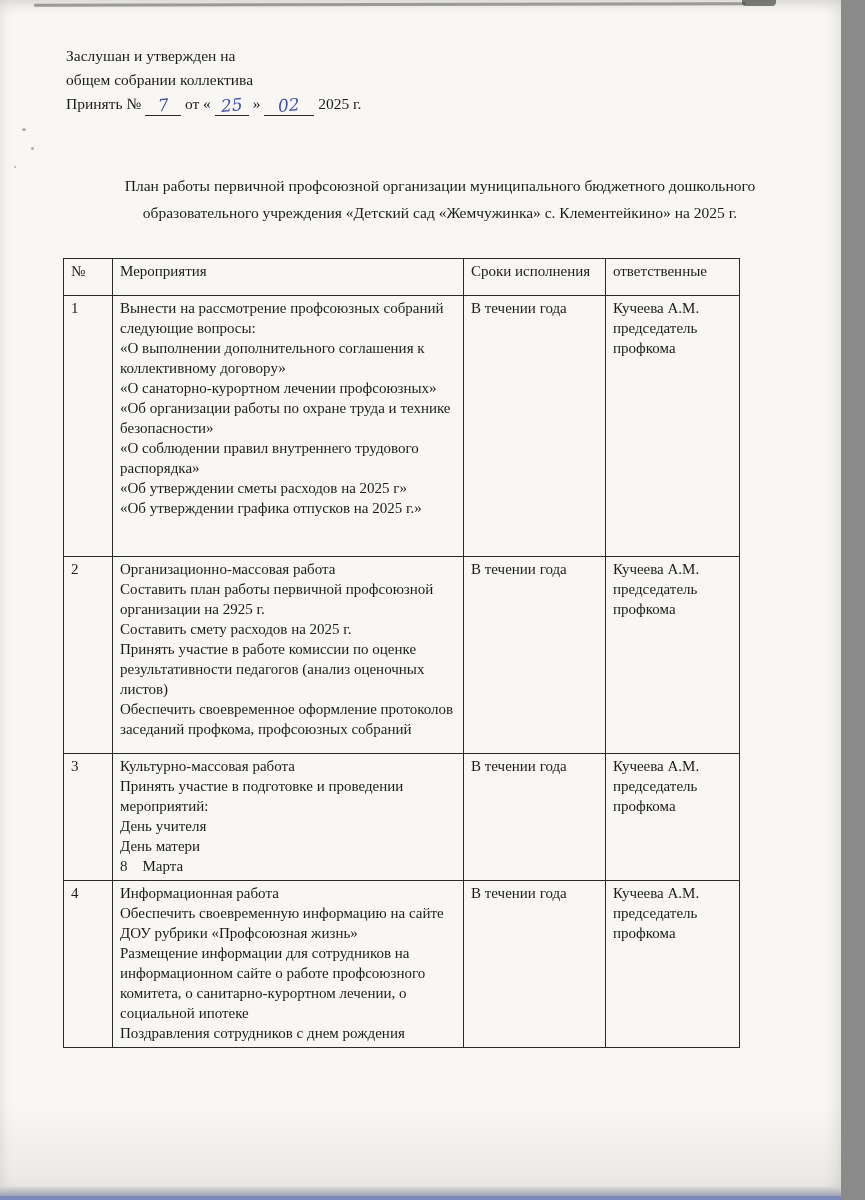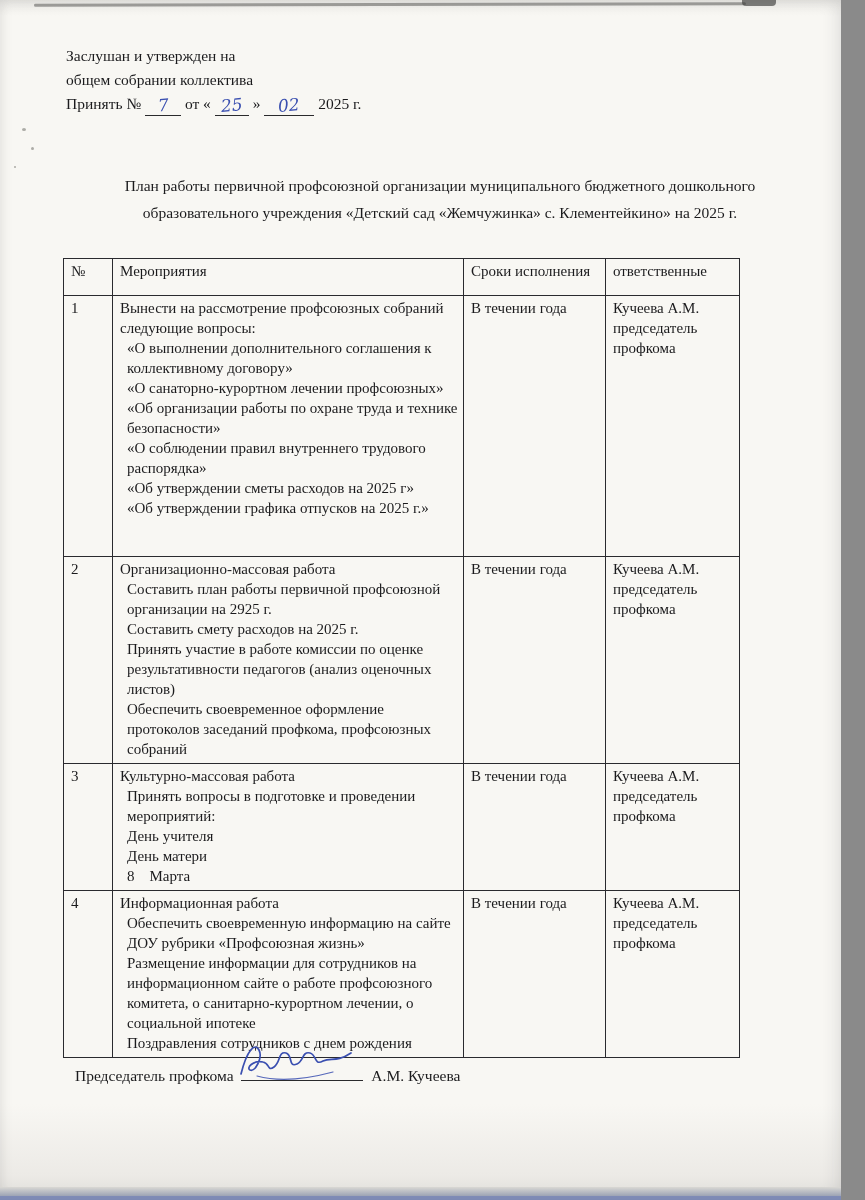--- a/index.html
+++ b/index.html
@@ -52,21 +52,21 @@
   table.plan col.c-num{width:49px;}
   table.plan col.c-act{width:351px;}
   table.plan col.c-term{width:142px;}
   table.plan col.c-resp{width:134px;}
   table.plan th, table.plan td{
     border:1.4px solid #2a2a2e;vertical-align:top;
     padding:2px 5px 4px 7px;text-align:left;font-weight:normal;
   }
   tr.hdr th{height:30px;}
   .cell-title{font-weight:normal;}
-  .line{white-space:pre-wrap;margin-left:7px;}
+  .line{white-space:pre-wrap;}
   tr.r1 td{height:254px;}
   tr.r2 td{height:190px;}
   tr.r3 td{height:110px;}
   tr.r4 td{height:146px;}
 
   
   .footer{position:absolute;left:75px;top:1066px;font-size:15.5px;white-space:nowrap;}
   .sign-line{display:inline-block;width:122px;border-bottom:1.2px solid #2a2a2c;position:relative;vertical-align:baseline;height:14px;margin:0 4px;}
   .signature{position:absolute;left:-8px;top:-30px;}
 </style>
@@ -137,21 +137,21 @@
           <div class="line">Обеспечить своевременное оформление протоколов заседаний профкома, профсоюзных собраний</div>
         </td>
         <td>В течении года</td>
         <td>Кучеева А.М. председатель профкома</td>
       </tr>
 
       <tr class="r3">
         <td>3</td>
         <td>
           <div class="cell-title">Культурно-массовая работа</div>
-          <div class="line">Принять вопросы в подготовке и проведении мероприятий:</div>
+          <div class="line">Принять участие в подготовке и проведении мероприятий:</div>
           <div class="line">День учителя</div>
           <div class="line">День матери</div>
           <div class="line">8    Марта</div>
         </td>
         <td>В течении года</td>
         <td>Кучеева А.М. председатель профкома</td>
       </tr>
 
       <tr class="r4">
         <td>4</td>
@@ -160,26 +160,16 @@
           <div class="line">Обеспечить своевременную информацию на сайте ДОУ рубрики «Профсоюзная жизнь»</div>
           <div class="line">Размещение информации для сотрудников на информационном сайте о работе профсоюзного комитета, о санитарно-курортном лечении, о социальной ипотеке</div>
           <div class="line">Поздравления сотрудников с днем рождения</div>
         </td>
         <td>В течении года</td>
         <td>Кучеева А.М. председатель профкома</td>
       </tr>
     </tbody>
   </table>
 
-  <div class="footer">
-    <span>Председатель профкома</span>
-    <span class="sign-line">
-      <svg class="signature" width="128" height="46" viewBox="0 0 128 46">
-        <path d="M8 38 C14 14, 22 6, 26 14 C30 22, 22 36, 17 34 C13 32, 20 24, 30 26 C37 27, 34 36, 41 31 C48 26, 45 15, 53 17 C60 19, 55 32, 64 28 C71 25, 69 15, 77 17 C84 19, 81 30, 90 25 C98 21, 103 27, 118 17" fill="none" stroke="#3a4fb0" stroke-width="1.7" stroke-linecap="round"></path>
-        <path d="M24 40 C46 46, 74 43, 100 36" fill="none" stroke="#3a4fb0" stroke-width="1.2" stroke-linecap="round" opacity=".85"></path>
-      </svg>
-    </span>
-    <span>А.М. Кучеева</span>
-  </div>
 
   <div class="scan-bottom"></div>
   <div class="scan-bottom-line"></div>
 </div>
 
 </body></html>

